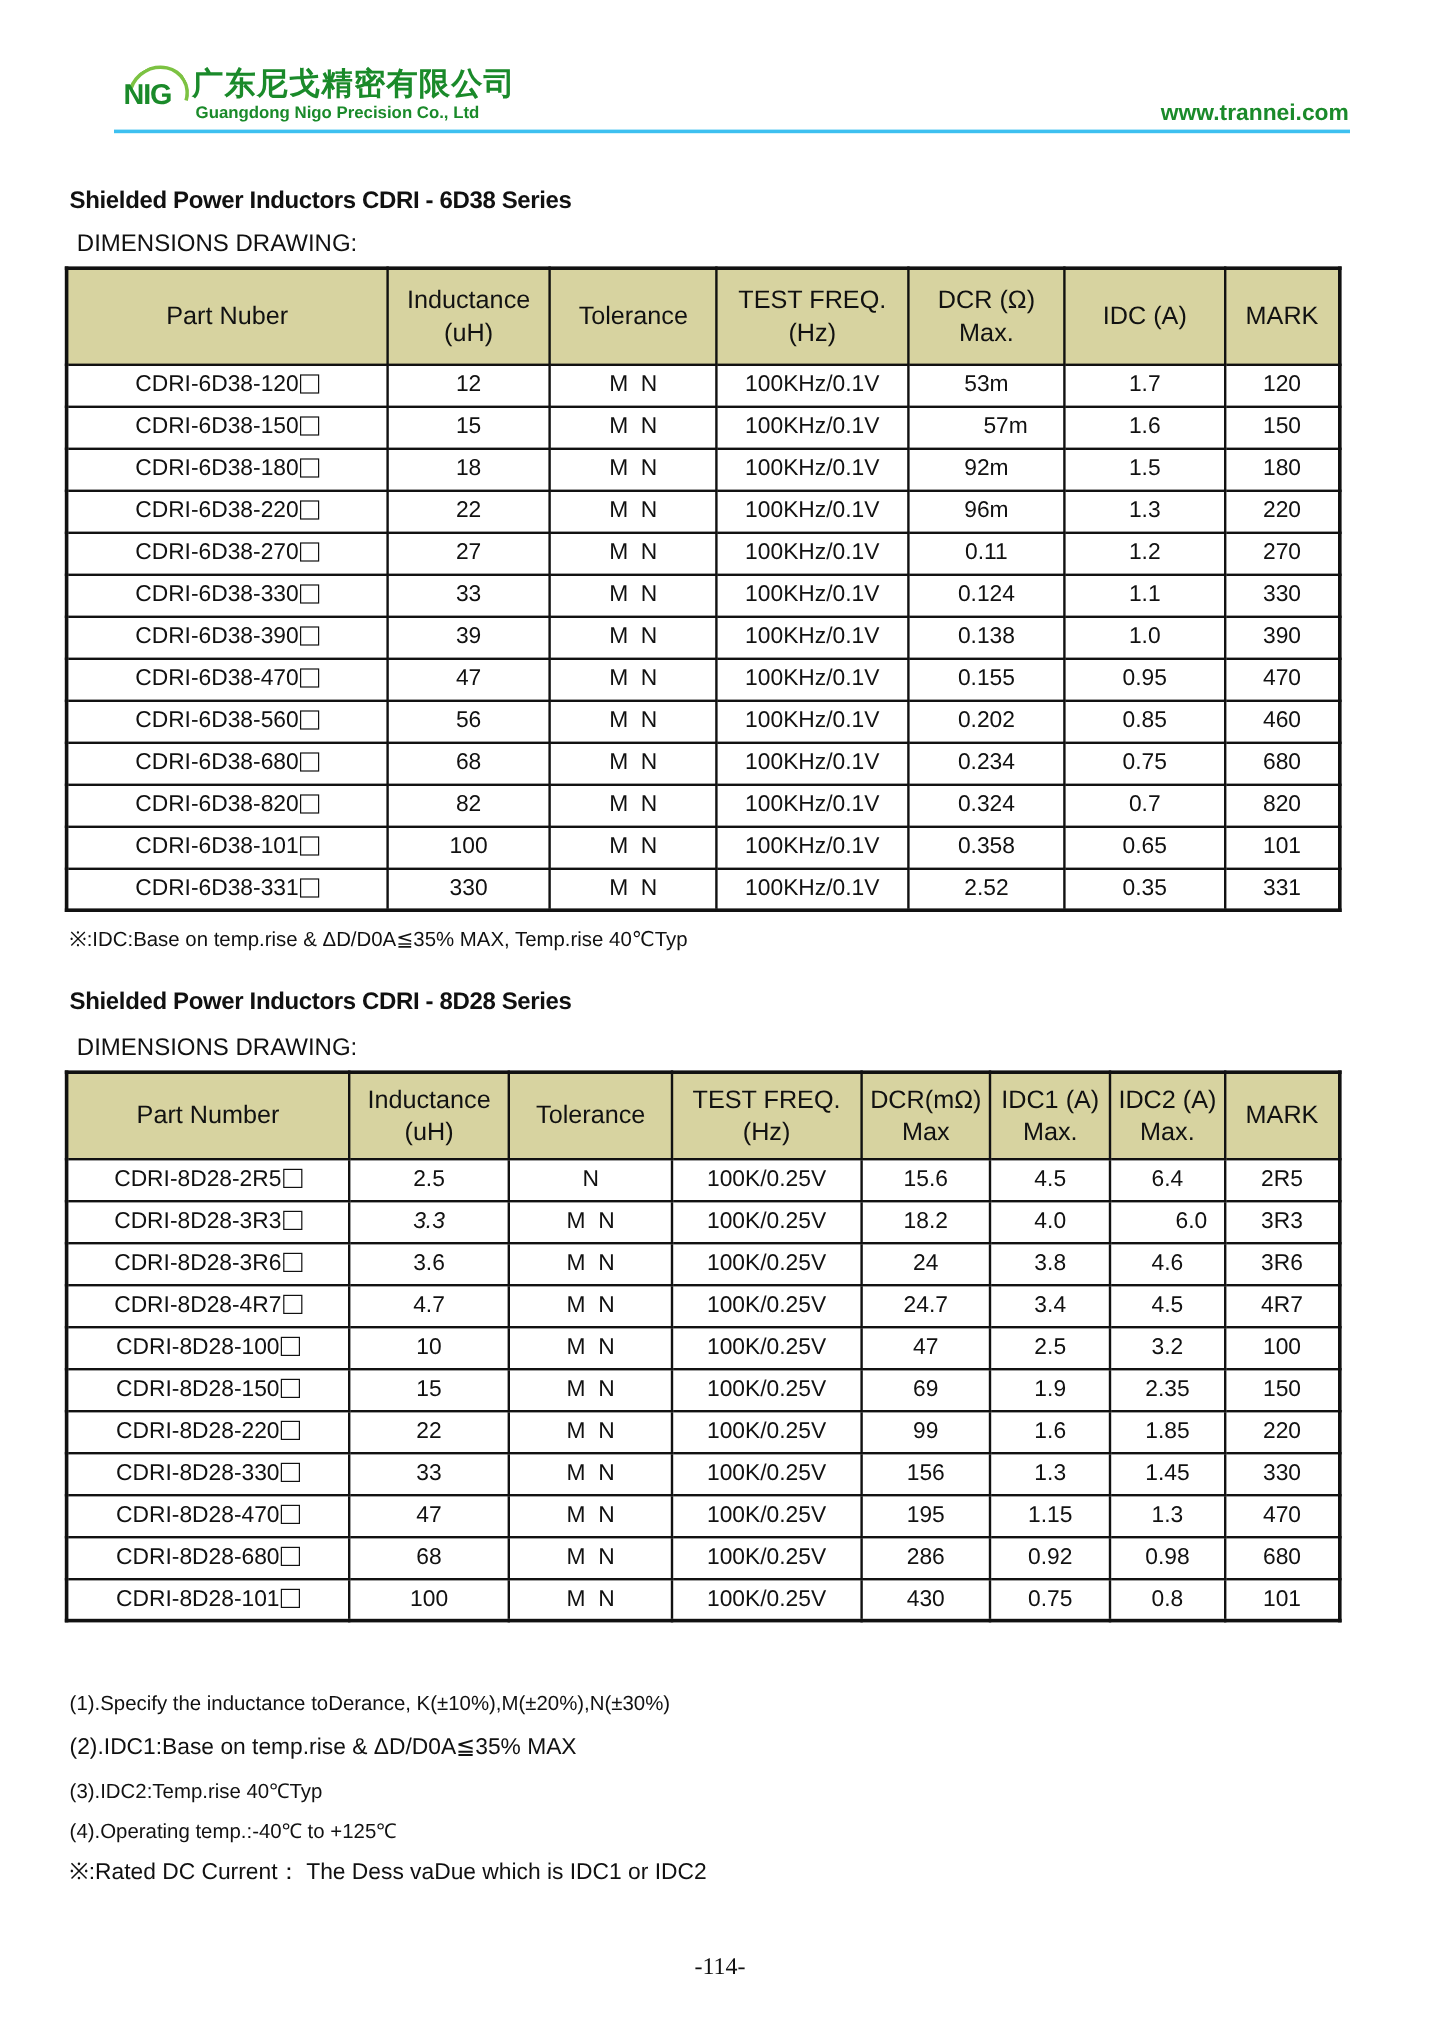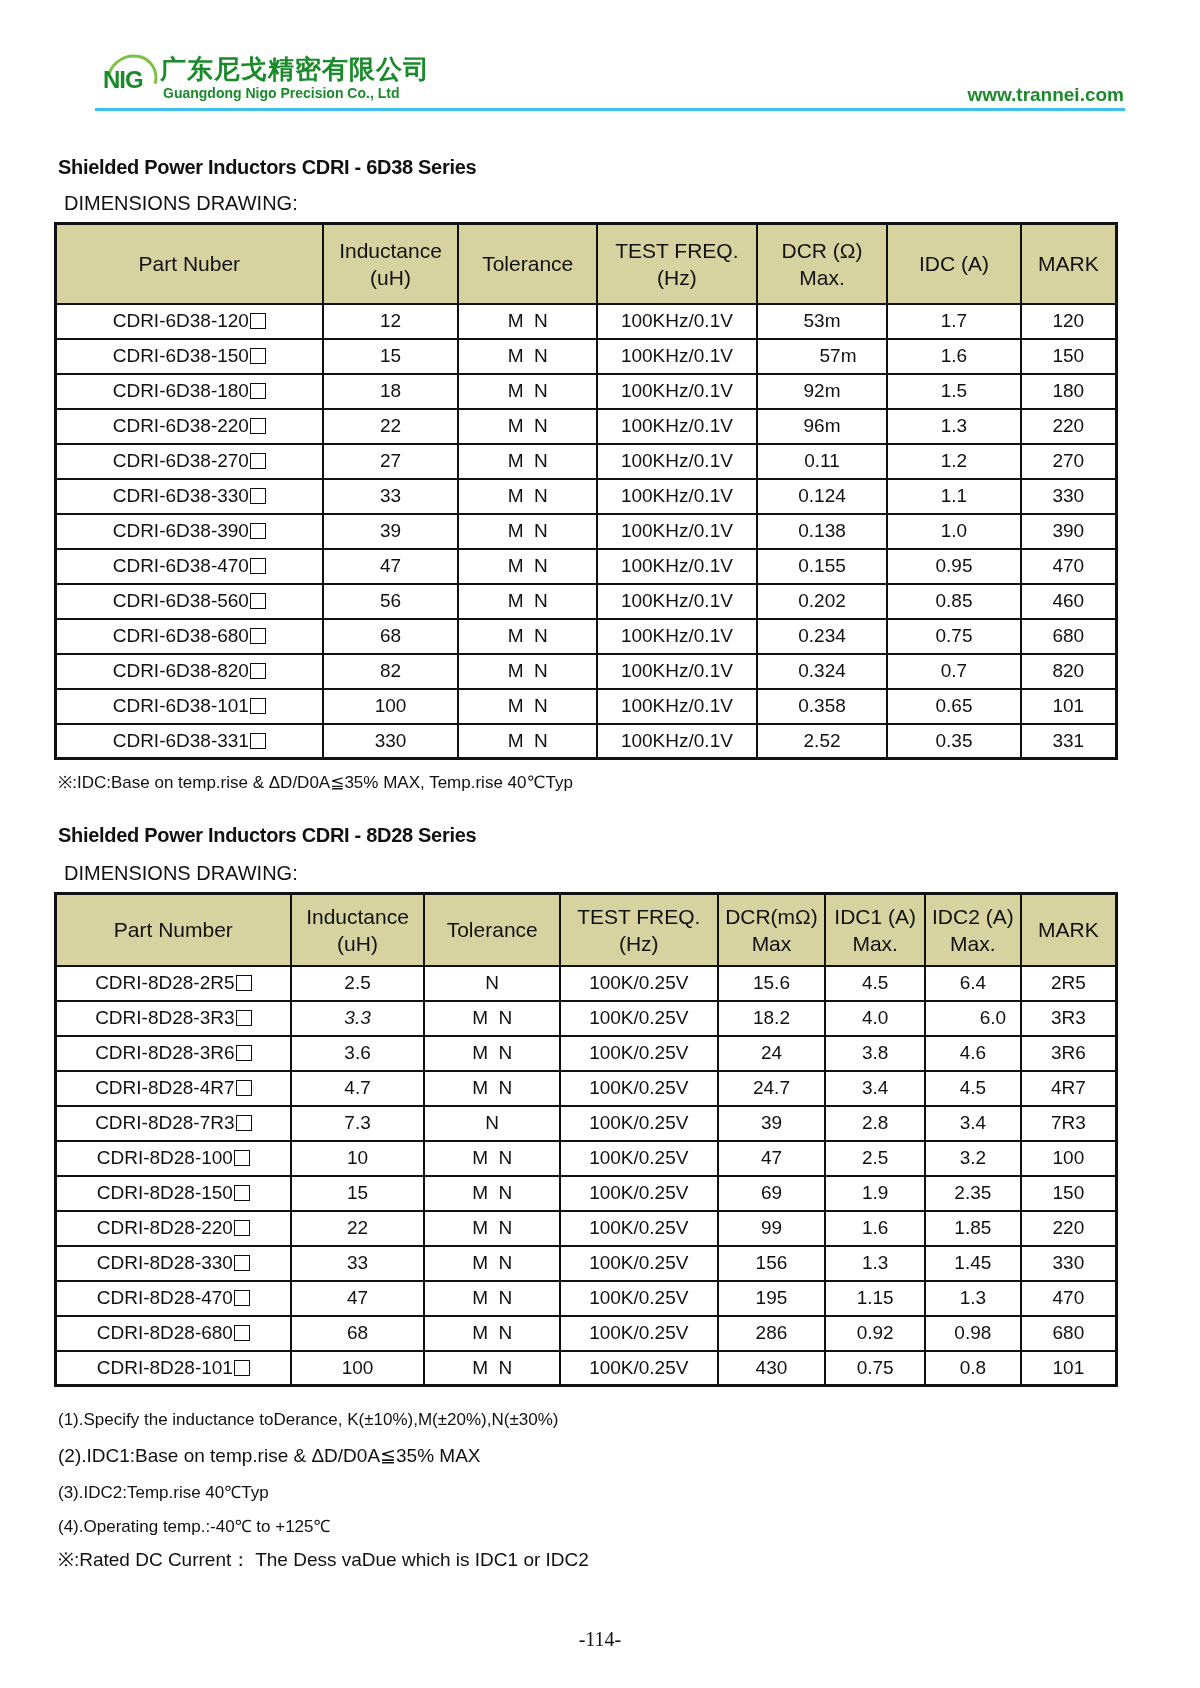--- a/index.html
+++ b/index.html
@@ -288,30 +288,20 @@
         <td><span style="white-space: pre;">CDRI-8D28-4R7</span><span class="box"></span></td>
         <td><span style="white-space: pre;">4.7</span></td>
         <td><span style="white-space: pre;">M  N</span></td>
         <td><span style="white-space: pre;">100K/0.25V</span></td>
         <td><span style="white-space: pre;">24.7</span></td>
         <td><span style="white-space: pre;">3.4</span></td>
         <td><span style="white-space: pre;">4.5</span></td>
         <td><span style="white-space: pre;">4R7</span></td>
       </tr>
       <tr>
-        <td><span style="white-space: pre;">CDRI-8D28-7R3</span><span class="box"></span></td>
-        <td><span style="white-space: pre;">7.3</span></td>
-        <td><span style="white-space: pre;">N</span></td>
-        <td><span style="white-space: pre;">100K/0.25V</span></td>
-        <td><span style="white-space: pre;">39</span></td>
-        <td><span style="white-space: pre;">2.8</span></td>
-        <td><span style="white-space: pre;">3.4</span></td>
-        <td><span style="white-space: pre;">7R3</span></td>
-      </tr>
-      <tr>
         <td><span style="white-space: pre;">CDRI-8D28-100</span><span class="box"></span></td>
         <td><span style="white-space: pre;">10</span></td>
         <td><span style="white-space: pre;">M  N</span></td>
         <td><span style="white-space: pre;">100K/0.25V</span></td>
         <td><span style="white-space: pre;">47</span></td>
         <td><span style="white-space: pre;">2.5</span></td>
         <td><span style="white-space: pre;">3.2</span></td>
         <td><span style="white-space: pre;">100</span></td>
       </tr>
       <tr>

